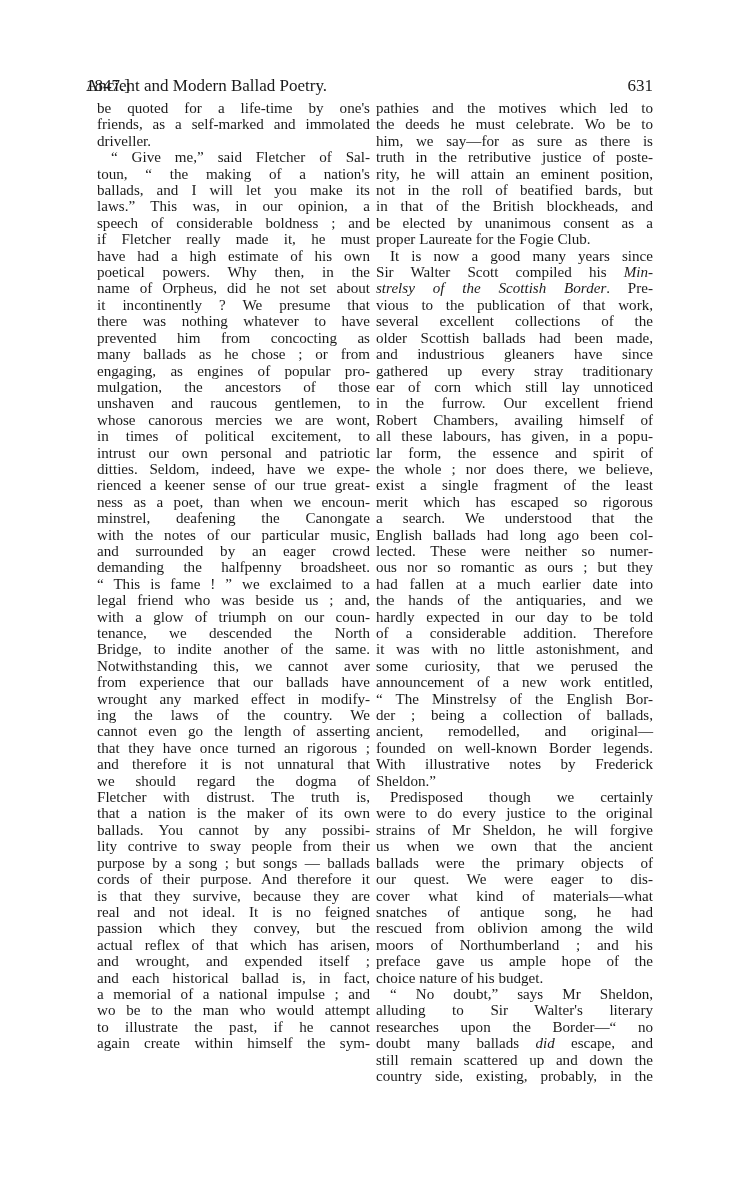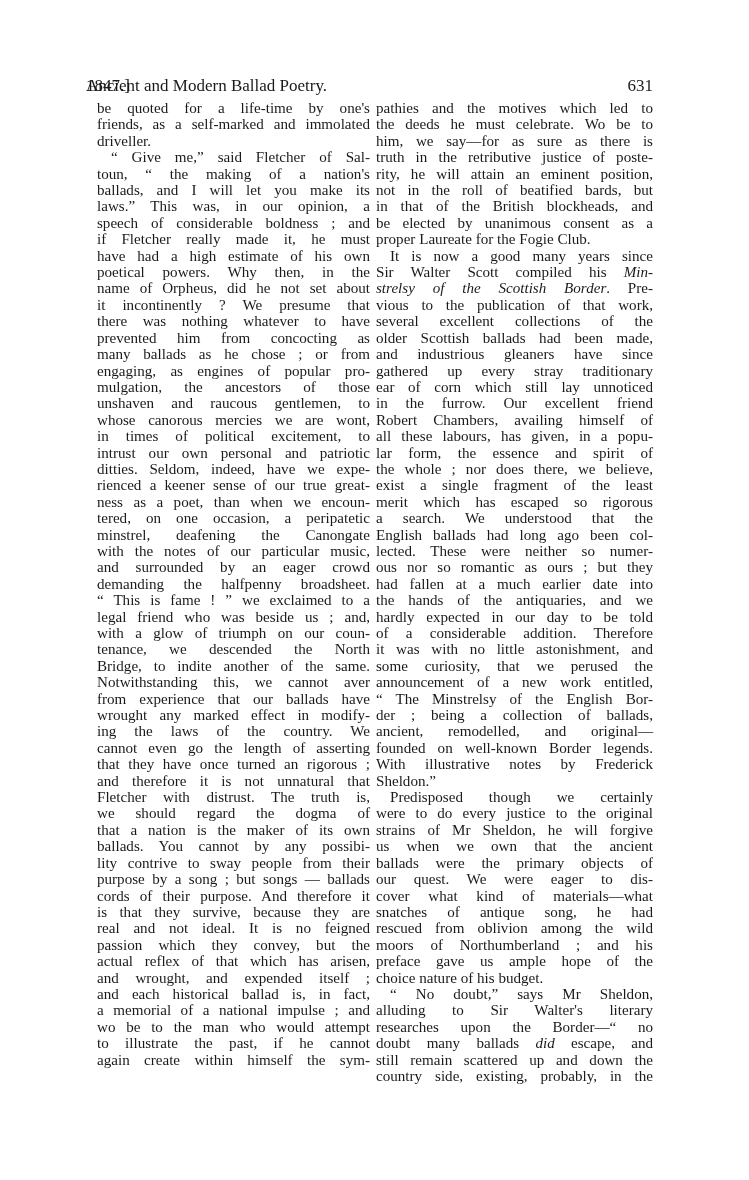--- a/index.html
+++ b/index.html
@@ -47,39 +47,38 @@
       <span class="line">many ballads as he chose ; or from</span>
       <span class="line">engaging, as engines of popular pro-</span>
       <span class="line">mulgation, the ancestors of those</span>
       <span class="line">unshaven and raucous gentlemen, to</span>
       <span class="line">whose canorous mercies we are wont,</span>
       <span class="line">in times of political excitement, to</span>
       <span class="line">intrust our own personal and patriotic</span>
       <span class="line">ditties. Seldom, indeed, have we expe-</span>
       <span class="line">rienced a keener sense of our true great-</span>
       <span class="line">ness as a poet, than when we encoun-</span>
-      <span class="line">tered, on one occasion, a peripatetic</span>
       <span class="line">minstrel, deafening the Canongate</span>
       <span class="line">with the notes of our particular music,</span>
       <span class="line">and surrounded by an eager crowd</span>
       <span class="line">demanding the halfpenny broadsheet.</span>
       <span class="line">“ This is fame ! ” we exclaimed to a</span>
       <span class="line">legal friend who was beside us ; and,</span>
       <span class="line">with a glow of triumph on our coun-</span>
       <span class="line">tenance, we descended the North</span>
       <span class="line">Bridge, to indite another of the same.</span>
       <span class="line">Notwithstanding this, we cannot aver</span>
       <span class="line">from experience that our ballads have</span>
       <span class="line">wrought any marked effect in modify-</span>
       <span class="line">ing the laws of the country. We</span>
       <span class="line">cannot even go the length of asserting</span>
       <span class="line">that they have once turned an rigorous ;</span>
       <span class="line">and therefore it is not unnatural that</span>
+      <span class="line">we should regard the dogma of</span>
       <span class="line">Fletcher with distrust. The truth is,</span>
-      <span class="line">we should regard the dogma of</span>
       <span class="line">that a nation is the maker of its own</span>
       <span class="line">ballads. You cannot by any possibi-</span>
       <span class="line">lity contrive to sway people from their</span>
       <span class="line">purpose by a song ; but songs — ballads</span>
       <span class="line">cords of their purpose. And therefore it</span>
       <span class="line">is that they survive, because they are</span>
       <span class="line">real and not ideal. It is no feigned</span>
       <span class="line">passion which they convey, but the</span>
       <span class="line">actual reflex of that which has arisen,</span>
       <span class="line">and wrought, and expended itself ;</span>

